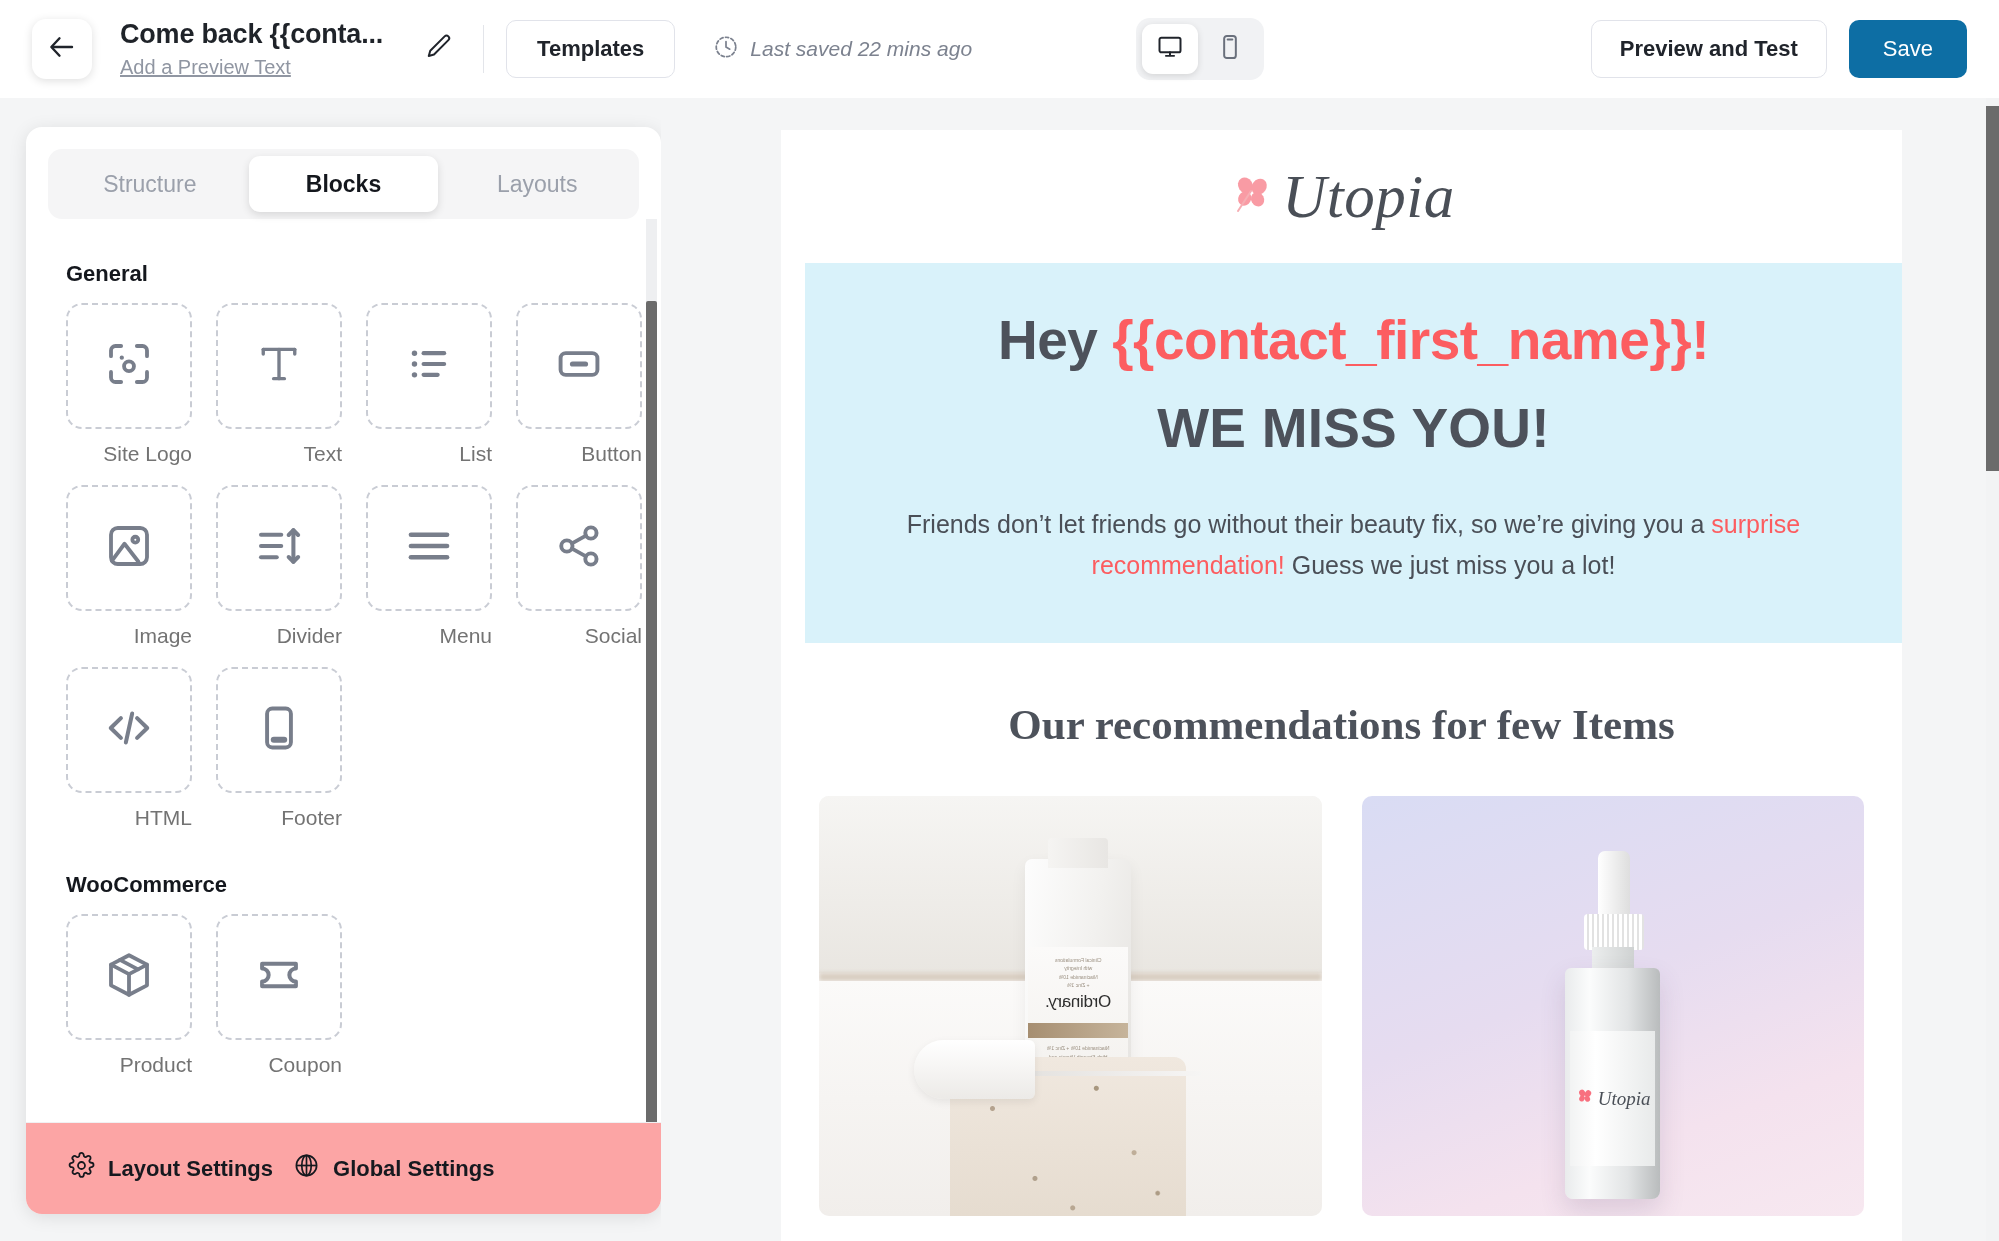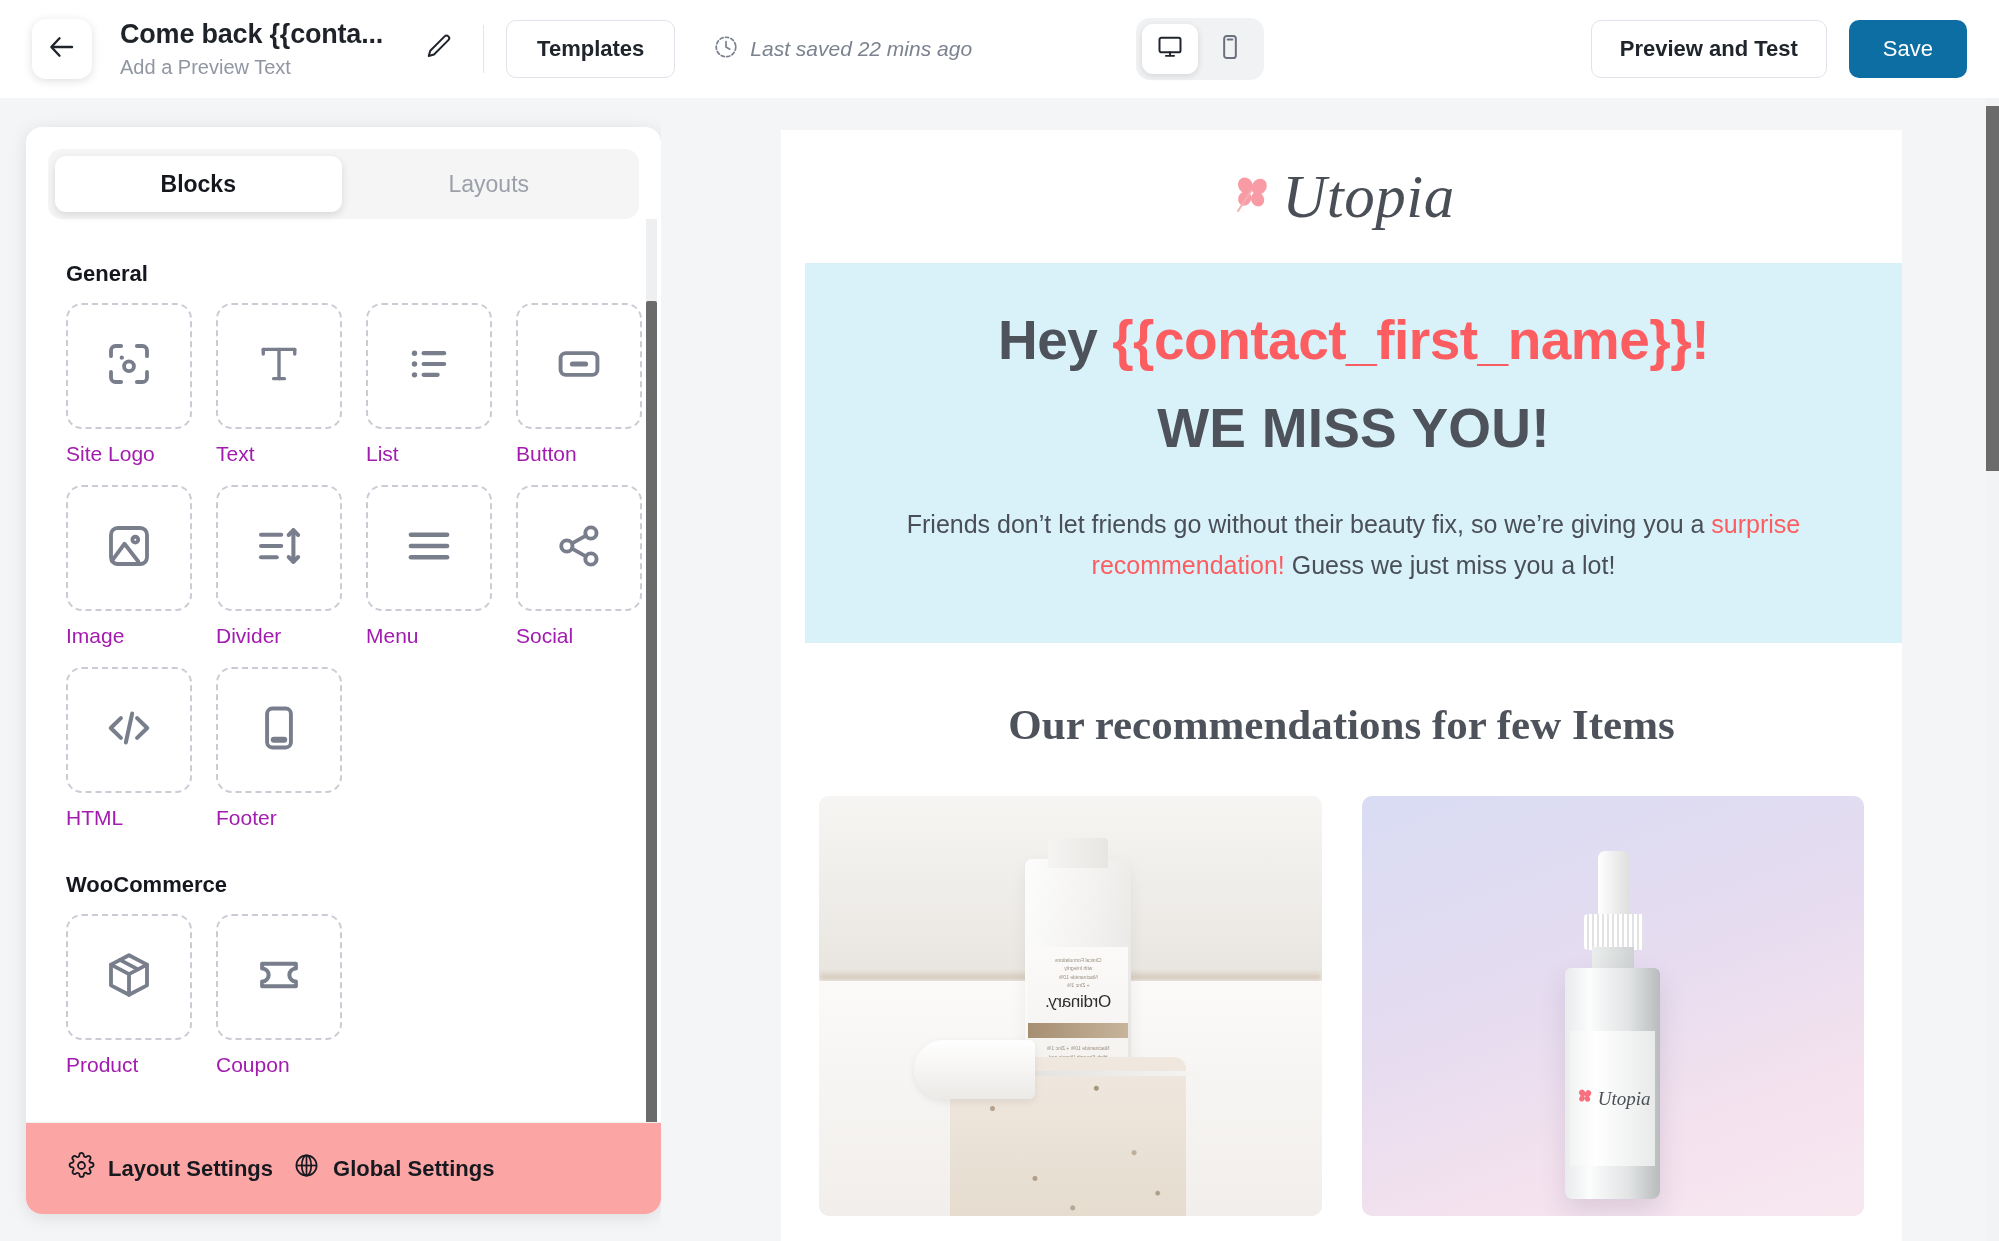--- a/index.html
+++ b/index.html
@@ -30,20 +30,21 @@
   }
   .title-block { margin-left: 28px; min-width: 0; }
   .email-title {
     font-size: 27px; font-weight: 700; color: #1f2329;
     letter-spacing: -.2px; line-height: 1.15;
     white-space: nowrap;
   }
   .email-preview-text {
     font-size: 20px; color: #9096a2; margin-top: 5px; line-height: 1.2;
     white-space: nowrap;
+    text-decoration: underline;
   }
   .pencil-btn {
     width: 44px; height: 44px; margin-left: 34px;
     display: flex; align-items: center; justify-content: center;
     cursor: pointer; flex-shrink: 0;
   }
   .vdiv { width: 1px; height: 48px; background: #e3e5ea; margin: 0 22px; flex-shrink: 0; }
   .templates-btn {
     height: 58px; padding: 0 30px;
     border: 1px solid #e1e3ea; border-radius: 10px;
@@ -129,22 +130,22 @@
     margin-left: 18px;
   }
   .block-item { width: 126px; cursor: pointer; }
   .block-tile {
     width: 126px; height: 126px;
     border: 2px dashed #c9ccd4; border-radius: 16px;
     display: flex; align-items: center; justify-content: center;
     background: #fff;
   }
   .block-label {
-    text-align: left; margin-top: 13px;
-    font-size: 21px; color: #a21caf;
+    text-align: right; margin-top: 13px;
+    font-size: 21px; color: #737373;
   }
   .panel-scrollbar-track {
     position: absolute; right: 4px; top: 0; width: 11px; height: 100%;
     background: #eeeff1;
   }
   .panel-scrollbar-thumb {
     position: absolute; right: 4px; top: 82px;
     width: 11px; height: 900px;
     background: #6b6b6b; border-radius: 2px;
     cursor: pointer;
@@ -389,20 +390,21 @@
 
   <div class="right-actions">
     <div class="preview-btn">Preview and Test</div>
     <div class="save-btn">Save</div>
   </div>
 </div>
 
 <div class="left-panel">
 
   <div class="tabs">
+    <div class="tab">Structure</div>
     <div class="tab active">Blocks</div>
     <div class="tab">Layouts</div>
   </div>
 
   <div class="panel-scroll">
 
     <div class="section-title">General</div>
 
     <div class="blocks-grid">
 

